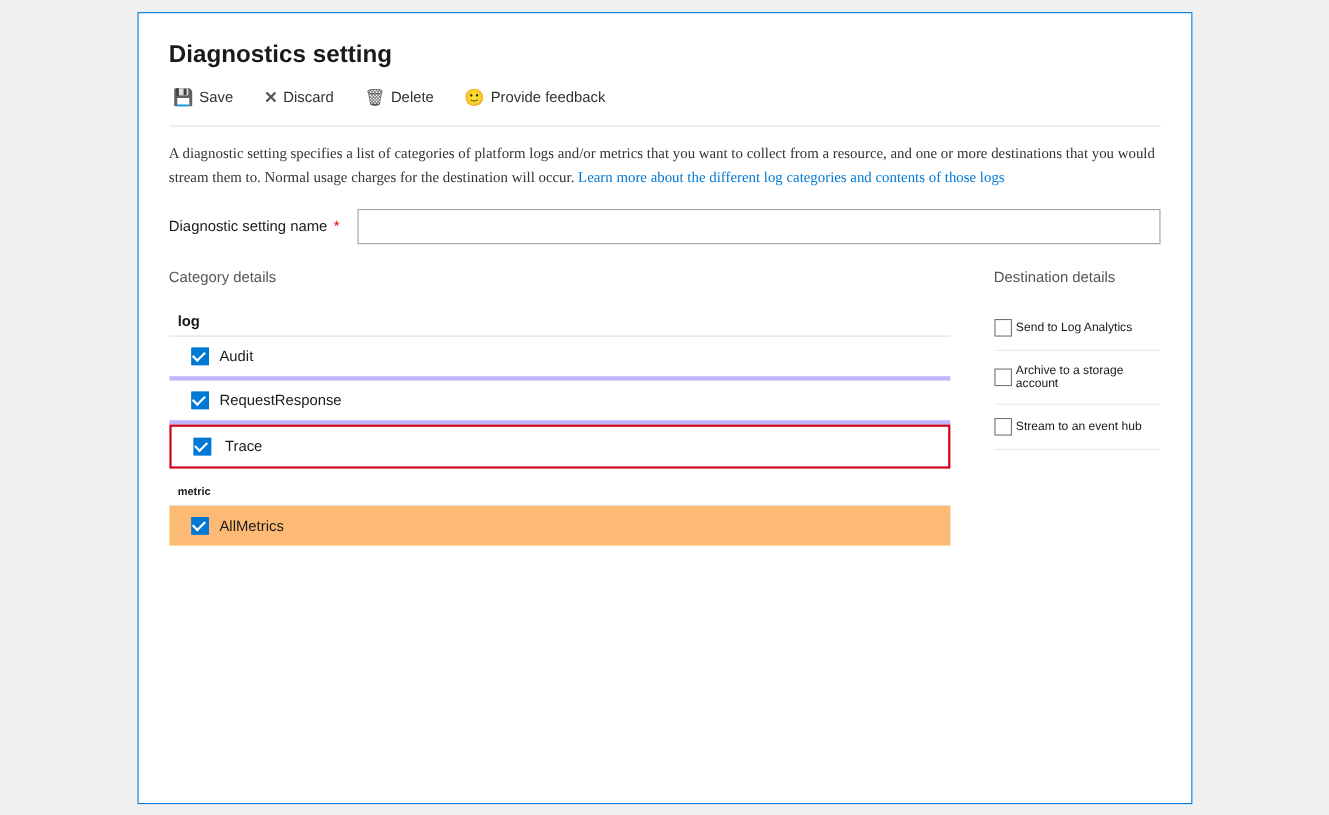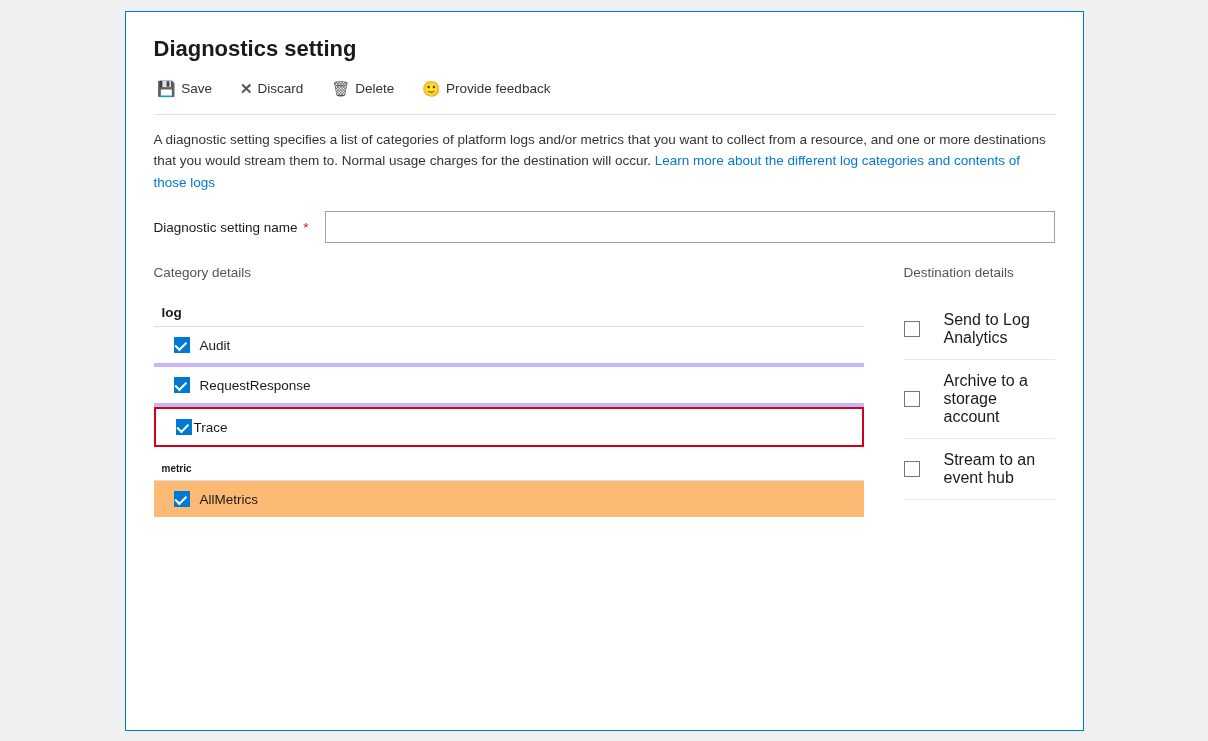--- a/index.html
+++ b/index.html
@@ -48,20 +48,21 @@
       font-size: 15px;
       color: #555;
     }
     .toolbar-btn.feedback .icon { color: #0078d4; }
     .description {
       font-size: 13.5px;
       color: #333;
       line-height: 1.6;
       margin-bottom: 18px;
       max-width: 1100px;
+      font-family: Liberation Serif, serif;
     }
     .description a {
       color: #0078d4;
       text-decoration: none;
     }
     .setting-name-row {
       display: flex;
       align-items: center;
       gap: 16px;
       margin-bottom: 22px;
@@ -138,21 +139,21 @@
       width: 9px;
       height: 5px;
       border-left: 2px solid #fff;
       border-bottom: 2px solid #fff;
       transform: rotate(-45deg) translateY(-1px);
       display: block;
     }
     .trace-wrapper {
       display: flex;
       align-items: center;
-      gap: 2px;
+      gap: 13px;
       padding: 10px 0 10px 20px;
       border-bottom: 1px solid #e8e8e8;
       font-size: 13.5px;
       color: #1a1a1a;
       border: 2px solid #d0021b;
       margin: 0;
     }
     .metric-section {
       margin-top: 8px;
     }
@@ -169,24 +170,24 @@
       gap: 10px;
       padding: 10px 0 10px 20px;
       background: #fdba74;
       font-size: 13.5px;
       color: #1a1a1a;
     }
     
     .dest-item {
       display: flex;
       align-items: center;
-      gap: 24px;
+      gap: 4px;
       padding: 12px 0;
       border-bottom: 1px solid #e8e8e8;
-      font-size: 16px;
+      font-size: 11px;
       color: #1a1a1a;
     }
     .checkbox-empty {
       width: 16px;
       height: 16px;
       border: 1.5px solid #757575;
       background: #fff;
       display: flex;
       align-items: center;
       justify-content: center;

